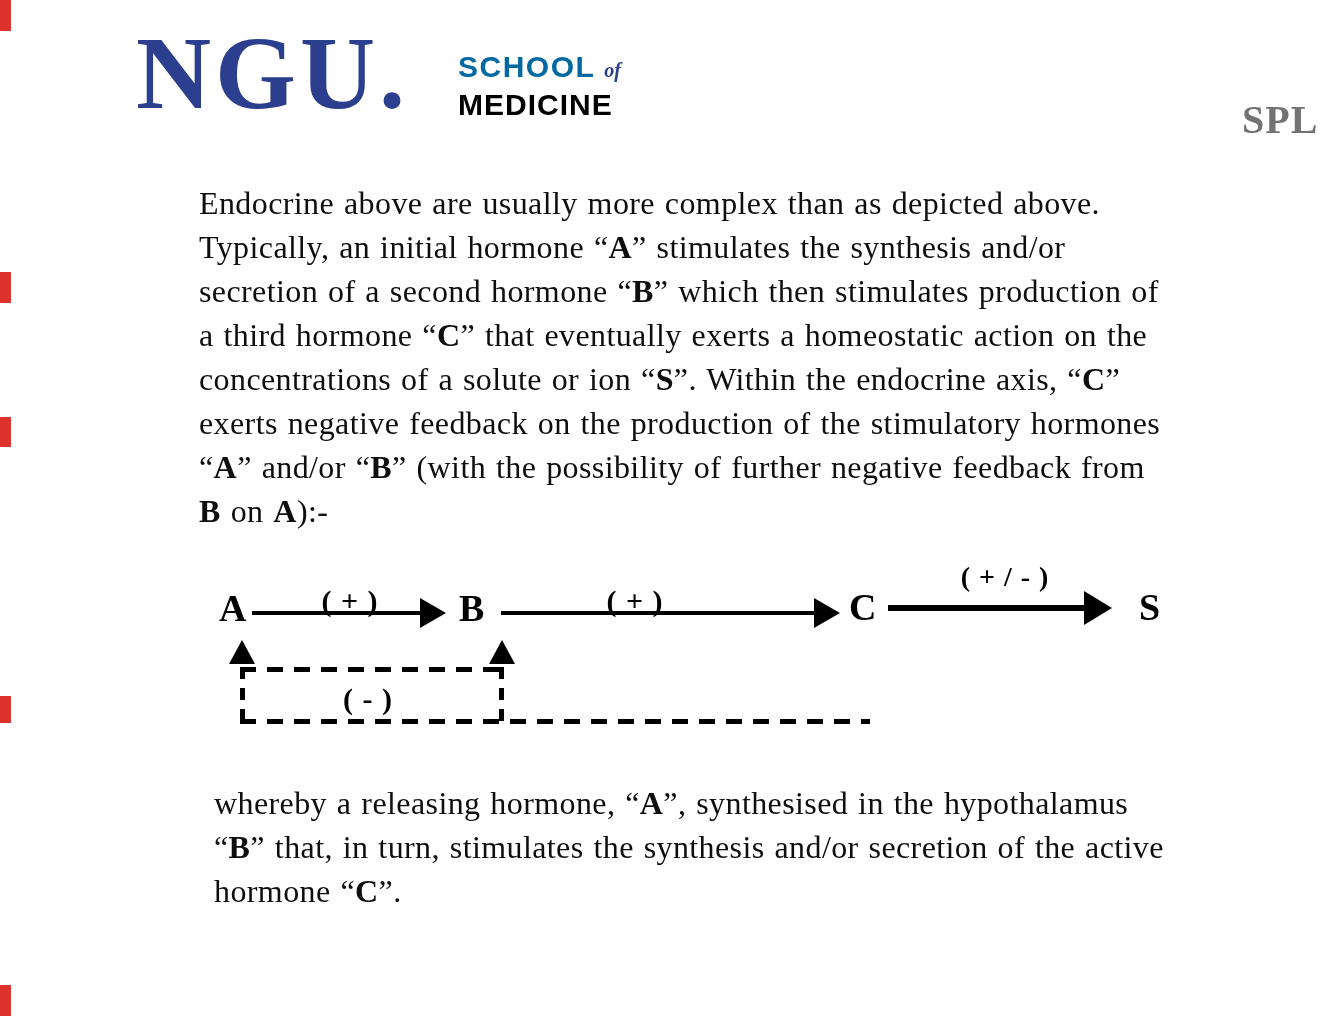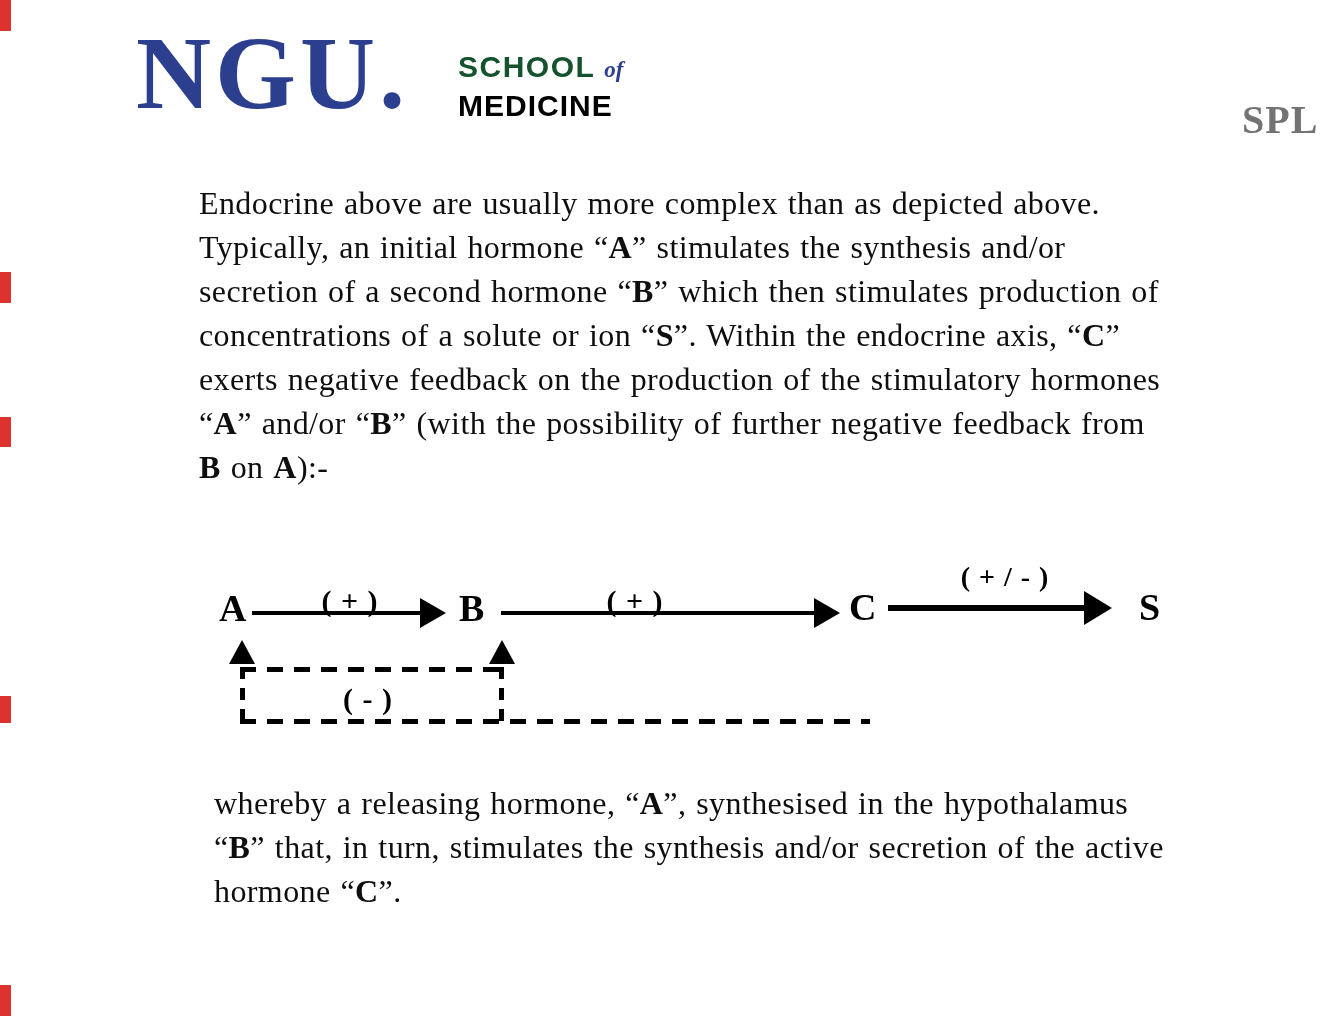--- a/index.html
+++ b/index.html
@@ -8,21 +8,21 @@
 
   
   .edge-mark{position:absolute;left:0;width:11px;}
 
   
   .ngu{position:absolute;left:136px;top:18px;font-weight:bold;font-size:104px;line-height:110px;
        letter-spacing:4px;font-family:"Liberation Serif",serif;}
   .som{position:absolute;left:458px;top:52px;font-family:"Liberation Sans",sans-serif;}
   .som-row1{display:flex;align-items:baseline;gap:9px;}
   .school{font-weight:bold;font-size:30px;letter-spacing:1.5px;line-height:30px;}
-  .of{font-family:"Liberation Serif",serif;font-style:italic;font-weight:bold;font-size:23px;}
+  .of{font-family:"Liberation Serif",serif;font-style:italic;font-weight:bold;font-size:20px;}
   .medicine{font-weight:bold;font-size:30px;letter-spacing:1px;line-height:30px;margin-top:8px;}
   .spl{position:absolute;left:1242px;top:96px;font-weight:bold;font-size:40px;letter-spacing:1px;
        font-family:"Liberation Serif",serif;}
 
   
   .para{position:absolute;font-size:32px;letter-spacing:0.4px;word-spacing:1.5px;}
   .para .line{white-space:nowrap;height:44px;line-height:44px;}
   .para b{font-weight:bold;}
   .p1{left:199px;top:181px;}
   .p2{left:214px;top:781px;}
@@ -77,32 +77,33 @@
       <div class="edge-mark" style="top: 272px; height: 31px; background: rgb(220, 51, 46);"></div>
       <div class="edge-mark" style="top: 417px; height: 30px; background: rgb(220, 51, 46);"></div>
       <div class="edge-mark" style="top: 696px; height: 27px; background: rgb(220, 51, 46);"></div>
       <div class="edge-mark" style="top: 985px; height: 31px; background: rgb(220, 51, 46);"></div>
     </div>
 
   <div class="ngu" style="color: rgb(43, 63, 142);">NGU.</div>
 
   <div class="som">
     <div class="som-row1">
-      <span class="school" style="color: #14532d;">SCHOOL</span>
+      <span class="school" style="color: #0369a1;">SCHOOL</span>
       <span class="of" style="color: rgb(43, 63, 142);">of</span>
     </div>
     <div class="medicine" style="color: #000000;">MEDICINE</div>
   </div>
 
   <div class="spl" style="color: #737373;">SPL</div>
 
   <div class="para p1">
       <div class="line">Endocrine above are usually more complex than as depicted above.</div>
       <div class="line">Typically, an initial hormone “<b>A</b>” stimulates the synthesis and/or</div>
       <div class="line">secretion of a second hormone “<b>B</b>” which then stimulates production of</div>
+      <div class="line">a third hormone “<b>C</b>” that eventually exerts a homeostatic action on the</div>
       <div class="line">concentrations of a solute or ion “<b>S</b>”. Within the endocrine axis, “<b>C</b>”</div>
       <div class="line">exerts negative feedback on the production of the stimulatory hormones</div>
       <div class="line">“<b>A</b>” and/or “<b>B</b>” (with the possibility of further negative feedback from</div>
       <div class="line"><b>B</b> on <b>A</b>):-</div>
     </div>
 
   <div class="para p2">
       <div class="line">whereby a releasing hormone, “<b>A</b>”, synthesised in the hypothalamus</div>
       <div class="line">“<b>B</b>” that, in turn, stimulates the synthesis and/or secretion of the active</div>
       <div class="line">hormone “<b>C</b>”.</div>

